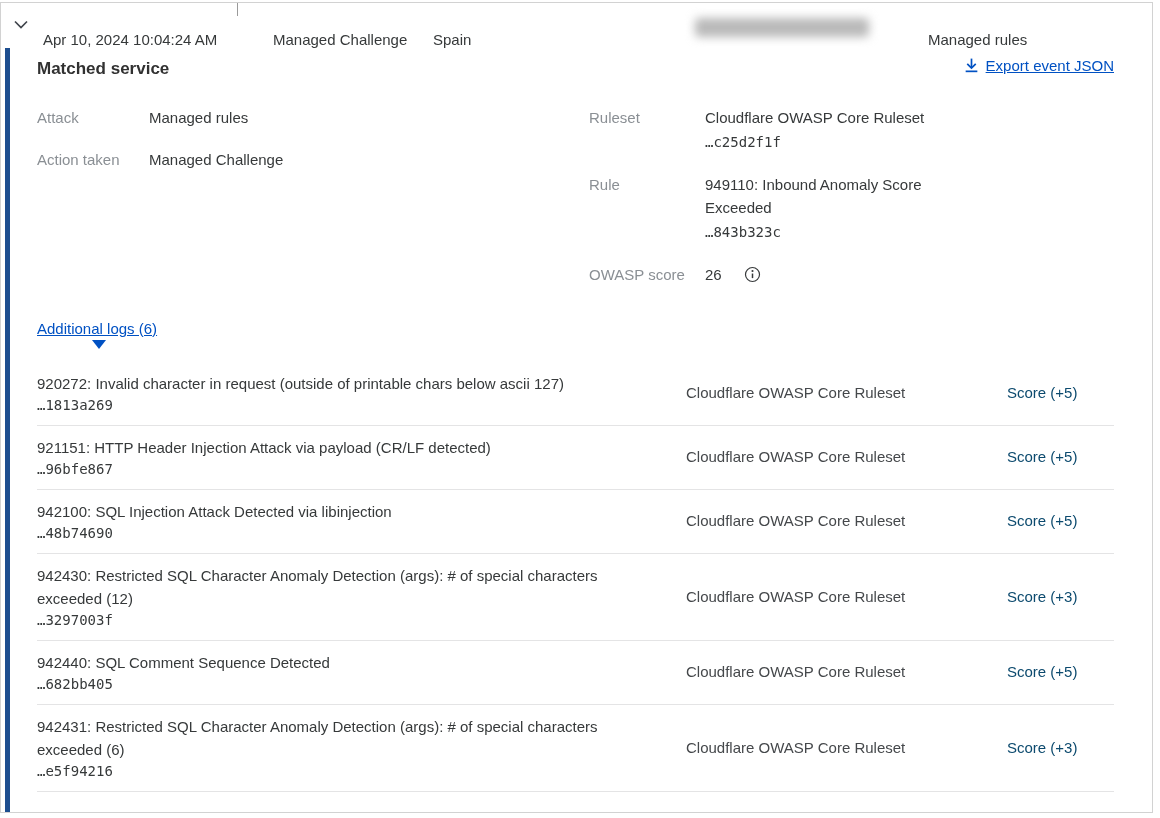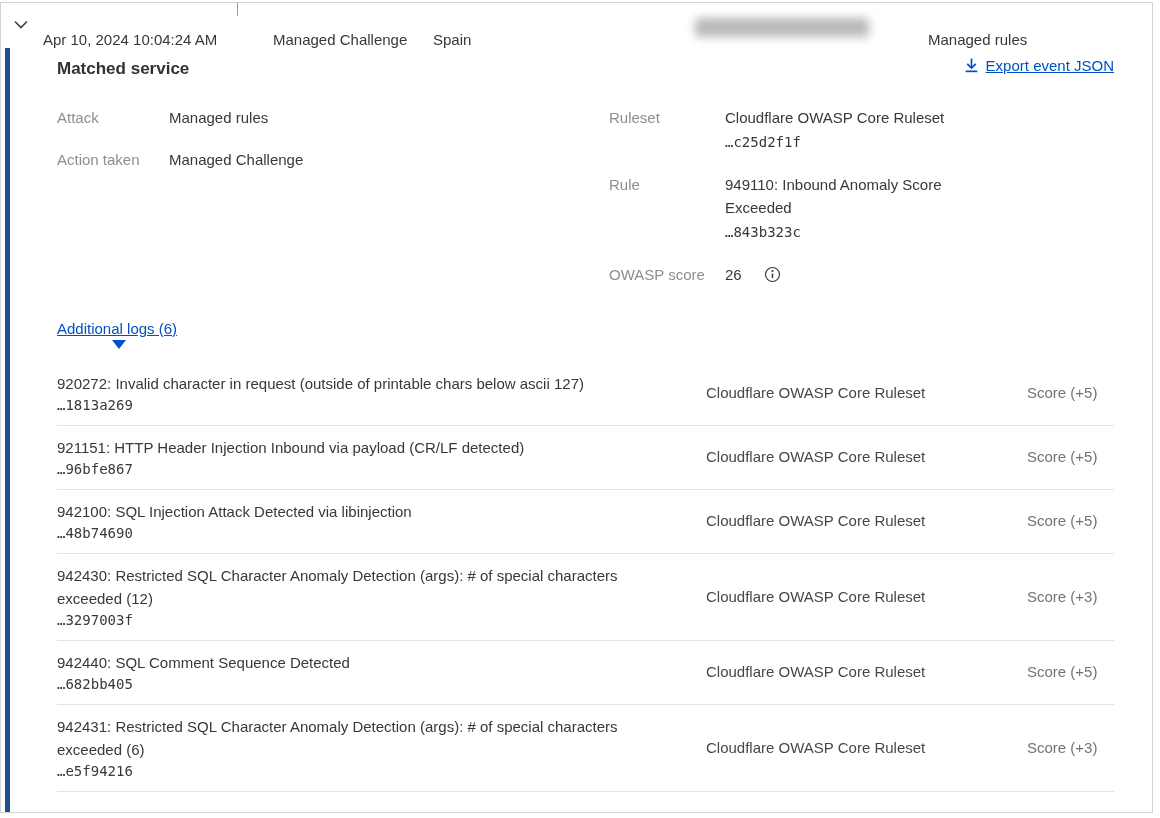--- a/index.html
+++ b/index.html
@@ -26,21 +26,21 @@
   .redacted {
     position: absolute; left: 694px; top: 15px;
     width: 174px; height: 19px;
     background: #b9b9b9; border-radius: 4px;
     filter: blur(5px);
   }
 
   
   .panel { position: absolute; top: 45px; left: 0; right: 0; bottom: 0; }
   .accent-bar { position: absolute; left: 4px; top: 0; bottom: 0; width: 5px; background: #1d4e8f; }
-  .panel-content { padding: 9px 38px 0 56px; }
+  .panel-content { padding: 9px 38px 0 36px; }
 
   .title-row { display: flex; justify-content: space-between; align-items: flex-start; }
   .panel-title { font-size: 17px; font-weight: 700; color: #313131; margin: 2px 0 0 0; }
   .export-link {
     display: inline-flex; align-items: center; gap: 6px;
     font-size: 15px; color: #0051c3; text-decoration: none; cursor: pointer;
   }
   .export-link .link-text { text-decoration: underline; }
 
   .fields { display: flex; margin-top: 27px; }
@@ -77,21 +77,21 @@
   .log-row {
     display: grid;
     grid-template-columns: 649px 321px auto;
     align-items: center;
     padding: 10px 0 12px;
     border-bottom: 1px solid #e4e4e5;
     font-size: 15px;
   }
   .log-desc { color: #36393a; line-height: 23px; max-width: 596px; }
   .log-ruleset { color: #45484b; }
-  .log-score { color: #737373; }
+  .log-score { color: #0c4a6e; }
 </style>
 </head>
 <body>
 
 <div class="container">
 
   <div class="header-row">
     <button class="chevron-btn" aria-label="collapse">
       <svg width="16" height="16" viewBox="0 0 16 16">
         <polyline points="2,4.5 8,10.5 14,4.5" fill="none" stroke="#40454c" stroke-width="1.7"></polyline>
@@ -173,21 +173,21 @@
           <div>
             <div class="log-desc">920272: Invalid character in request (outside of printable chars below ascii 127)</div>
             <div class="mono-id">…1813a269</div>
           </div>
           <div class="log-ruleset">Cloudflare OWASP Core Ruleset</div>
           <div class="log-score">Score (+5)</div>
         </div>
 
         <div class="log-row">
           <div>
-            <div class="log-desc">921151: HTTP Header Injection Inbound via payload (CR/LF detected)</div>
+            <div class="log-desc">921151: HTTP Header Injection Attack via payload (CR/LF detected)</div>
             <div class="mono-id">…96bfe867</div>
           </div>
           <div class="log-ruleset">Cloudflare OWASP Core Ruleset</div>
           <div class="log-score">Score (+5)</div>
         </div>
 
         <div class="log-row">
           <div>
             <div class="log-desc">942100: SQL Injection Attack Detected via libinjection</div>
             <div class="mono-id">…48b74690</div>

